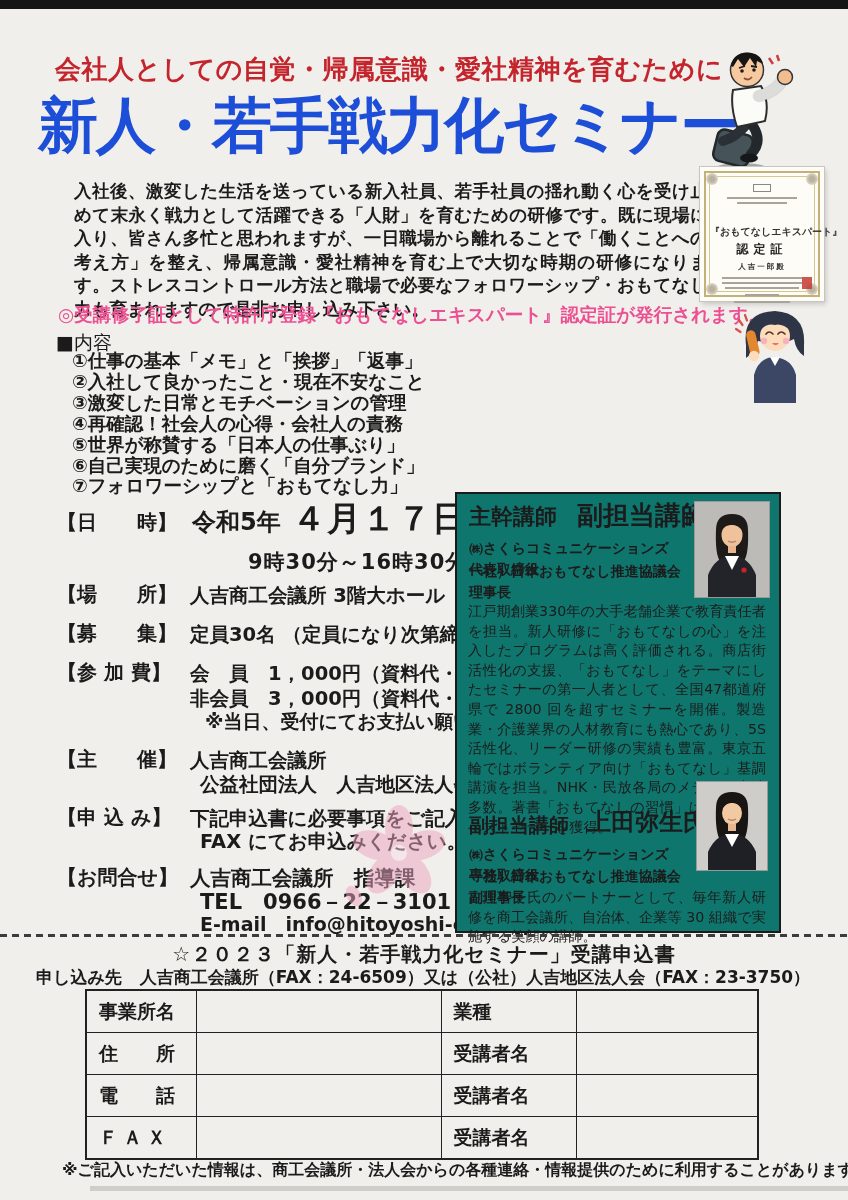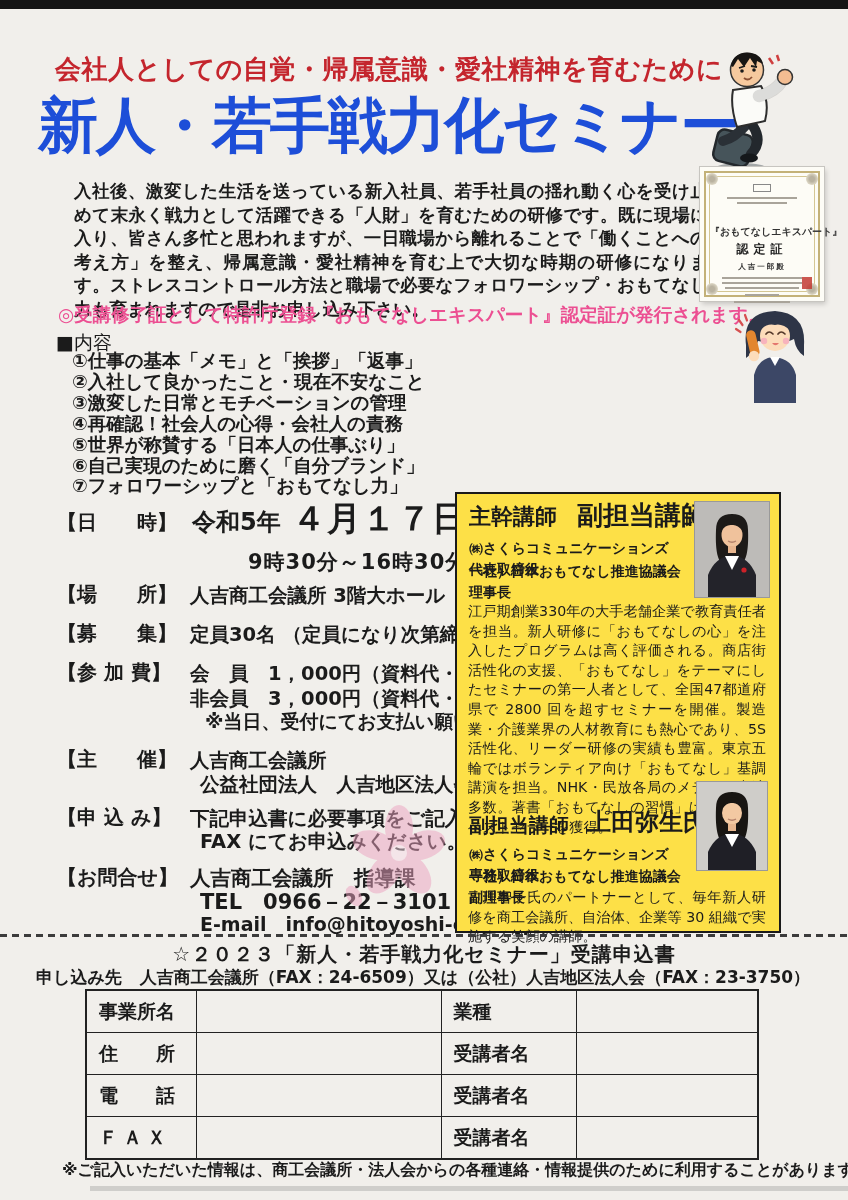--- a/index.html
+++ b/index.html
@@ -10,21 +10,21 @@
   .title{font-size:60px;font-weight:900;color:#1d4ed8;letter-spacing:-2px;white-space:nowrap;margin:0;}
   .intro{font-size:17.5px;font-weight:700;line-height:23.5px;text-align:justify;margin:0;}
   .certnote{font-size:18.5px;font-weight:700;color:#ec4f92;white-space:nowrap;margin:4px;}
   .chead{font-size:19px;font-weight:400;}
   .citems div{font-size:18.5px;font-weight:600;line-height:20.9px;white-space:nowrap;}
   .dlabel{font-size:20px;font-weight:800;white-space:nowrap;}
   .dval{font-size:19.5px;font-weight:700;white-space:nowrap;}
   .era{font-size:24px;font-weight:900;text-align:right;}
   .bigdate{font-size:34px;font-weight:900;letter-spacing:1px;}
   .hours{font-size:21px;font-weight:800;letter-spacing:1px;}
-  .spbox{left:455px;top:492px;width:322px;height:437px;border:2.5px solid #1a1a1a;background:#fde047;}
+  .spbox{left:455px;top:492px;width:322px;height:437px;border:2.5px solid #1a1a1a;background:#0f766e;}
   .sprole{font-size:22px;font-weight:800;}
   .spname{font-size:26px;font-weight:800;}
   .sphon{font-size:15px;font-weight:700;}
   .sptitle{font-size:14px;font-weight:600;line-height:21px;width:218px;}
   .spbio{font-size:14.2px;font-weight:500;line-height:19.6px;text-align:justify;width:298px;}
   .photo{box-shadow:0 0 0 1px #999;}
   .dashline{height:3px;background:repeating-linear-gradient(90deg,#3c3c3c 0 7px,transparent 7px 12px);}
   .ftitle{width:848px;text-align:center;font-size:20px;font-weight:800;letter-spacing:1px;}
   .faxline{font-size:17px;font-weight:600;white-space:nowrap;}
   .faxlabel{font-size:17px;font-weight:800;margin-right:18px;}

